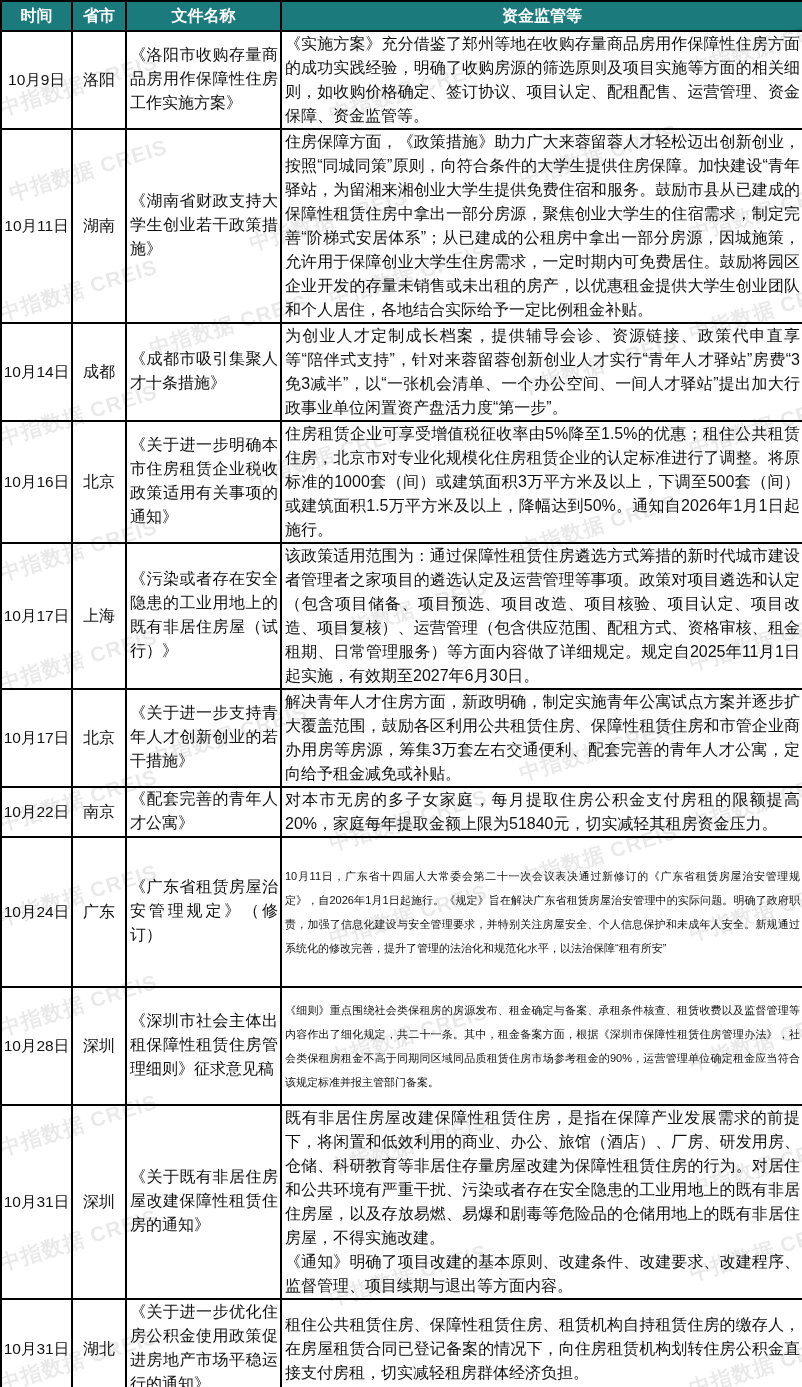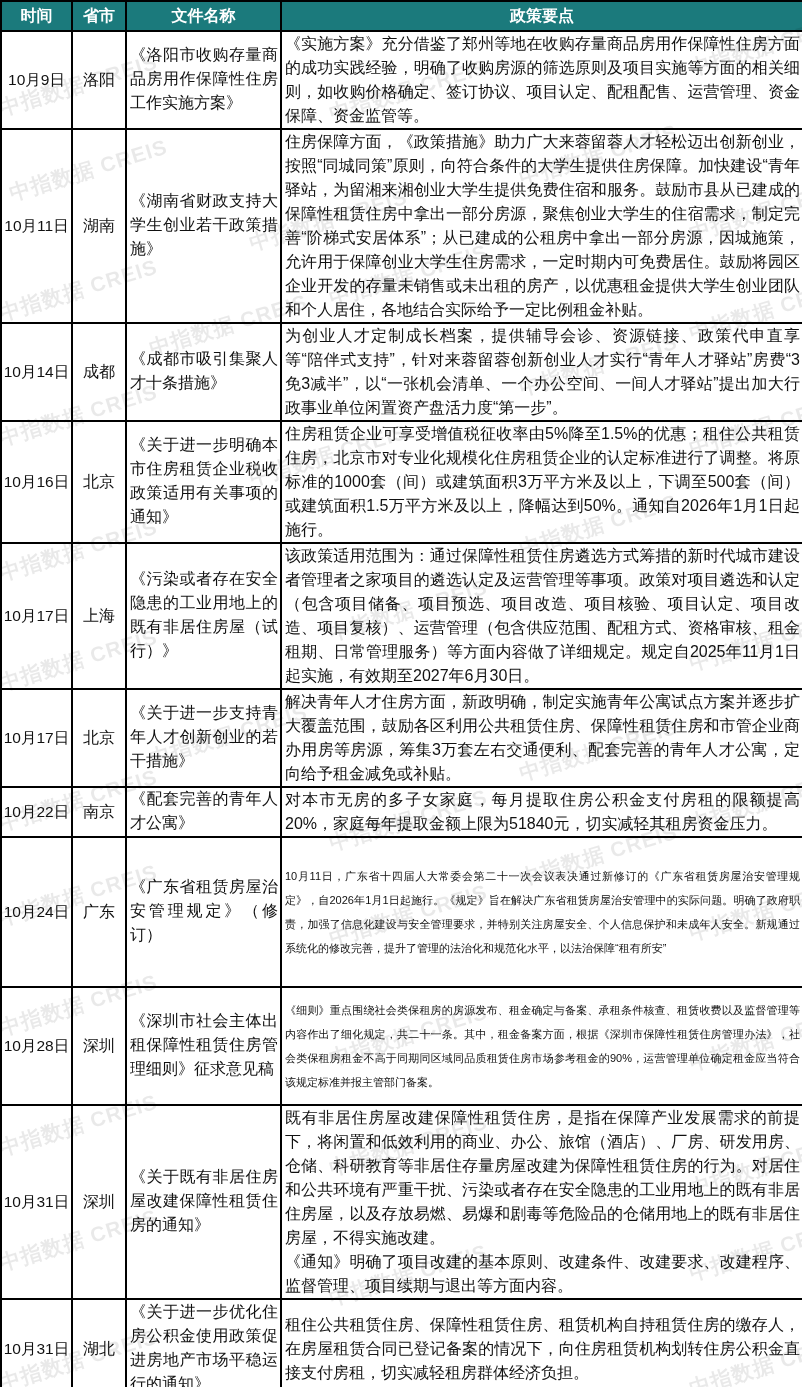--- a/index.html
+++ b/index.html
@@ -55,21 +55,21 @@
       <col style="width:71px">
       <col style="width:54px">
       <col style="width:155px">
       <col style="width:522px">
     </colgroup>
     <thead>
       <tr>
         <th>时间</th>
         <th>省市</th>
         <th>文件名称</th>
-        <th>政策要点</th>
+        <th>资金监管等</th>
       </tr>
     </thead>
     <tbody>
       <tr class="r1">
         <td class="c-date">10月9日</td>
         <td class="c-city">洛阳</td>
         <td class="c-doc">《洛阳市收购存量商品房用作保障性住房工作实施方案》</td>
         <td class="c-key">《实施方案》充分借鉴了郑州等地在收购存量商品房用作保障性住房方面的成功实践经验，明确了收购房源的筛选原则及项目实施等方面的相关细则，如收购价格确定、签订协议、项目认定、配租配售、运营管理、资金保障、资金监管等。</td>
       </tr>
       <tr class="r2">

